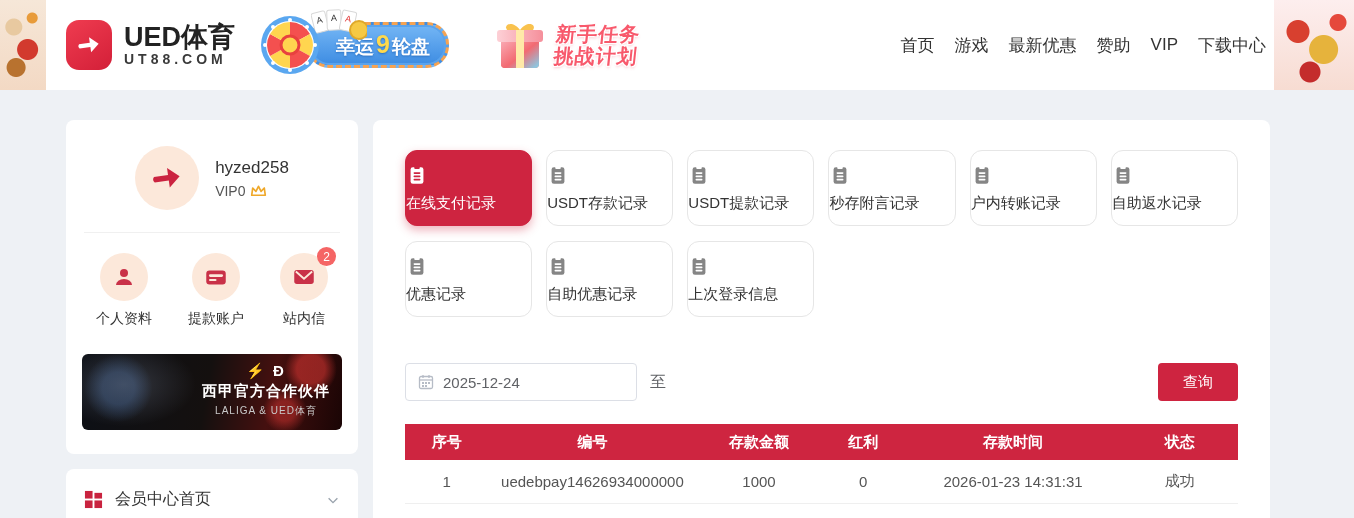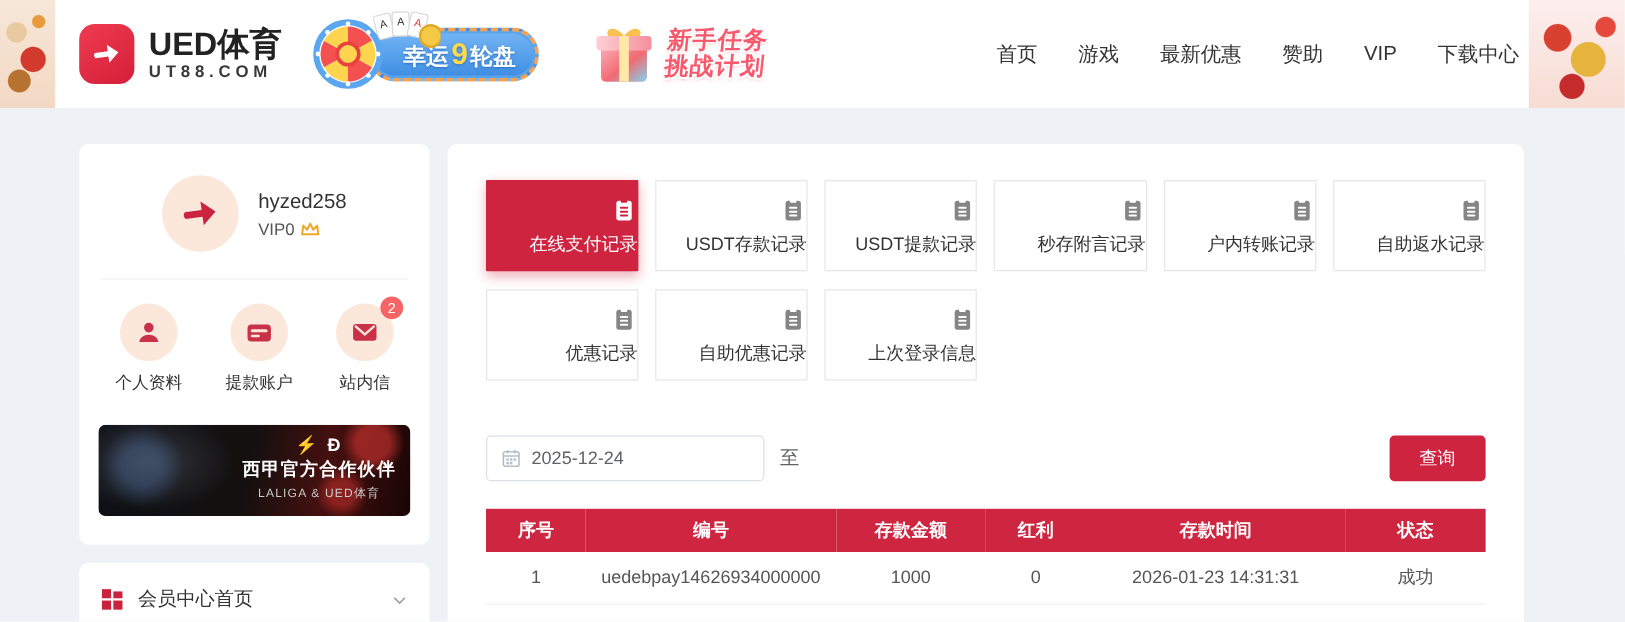--- a/index.html
+++ b/index.html
@@ -37,21 +37,21 @@
   .pill { margin-left:-14px; background:linear-gradient(180deg,#74b6f5,#3d8ce2); border:3px dashed #f5a352;
     border-radius:22px; padding:5px 16px 5px 26px; display:flex; align-items:baseline; box-shadow:inset 0 0 0 2px #5aa3ec; }
   .pill-t { color:#fff; font-size:19px; font-weight:bold; text-shadow:0 1px 2px #2a6fc0; }
   .pill-9 { color:#ffd94d; font-size:25px; font-weight:bold; margin:0 2px; text-shadow:0 1px 2px #2a6fc0; }
 
   .promo2 { display:flex; align-items:center; margin-left:42px; cursor:pointer; }
   .promo2-text { margin-left:6px; transform:skewX(-6deg); text-align:center; }
   .promo2-line { font-size:20px; font-weight:bold; color:#f8596c; line-height:22px; letter-spacing:1px;
     text-shadow:-1px -1px 0 #fff,1px -1px 0 #fff,-1px 1px 0 #fff,1px 1px 0 #fff,0 2px 3px rgba(240,80,100,.35); }
 
-  .nav { display:flex; align-items:center; margin-left:auto; margin-right:88px; gap:34px; }
+  .nav { display:flex; align-items:center; margin-left:auto; margin-right:88px; gap:20px; }
   .nav-item { font-size:17px; color:#333; cursor:pointer; white-space:nowrap; }
 
   
   .wrap { display:flex; align-items:flex-start; padding:30px 84px 0 66px; gap:15px; }
   .card { background:#fff; border-radius:8px; }
 
   
   .sidebar { width:292px; flex:none; display:flex; flex-direction:column; gap:15px; }
   .profile-card { padding:26px 16px 24px; }
   .user-row { display:flex; align-items:center; justify-content:center; gap:16px; }
@@ -78,22 +78,22 @@
   .banner-title { color:#fff; font-size:15px; font-weight:bold; margin-top:2px; letter-spacing:1px; }
   .banner-sub { color:#c9c9c9; font-size:10px; margin-top:3px; letter-spacing:1px; }
   .menu-card { padding:20px 18px; }
   .menu-row { display:flex; align-items:center; cursor:pointer; }
   .menu-label { font-size:16px; color:#333; margin-left:12px; }
   .menu-chevron { margin-left:auto; color:#9aa3ad; }
 
   
   .main-card { flex:1; min-height:460px; padding:30px 32px; }
   .tabs { display:grid; grid-template-columns:repeat(6,1fr); gap:15px 14px; }
-  .tab { height:76px; border:1px solid #e6e6e6; border-radius:1px; background:#fff; cursor:pointer;
-    display:flex; flex-direction:column; align-items:flex-end; justify-content:center; gap:8px; }
+  .tab { height:76px; border:1px solid #e6e6e6; border-radius:12px; background:#fff; cursor:pointer;
+    display:flex; flex-direction:column; align-items:flex-start; justify-content:center; gap:8px; }
   .tab-label { font-size:15px; color:#333; }
   .tab .clip-body { fill:#858585; } .tab .clip-line { fill:#fff; }
   .tab.active { background:#ce2440; border-color:#ce2440; box-shadow:0 4px 10px rgba(206,36,64,.35); }
   .tab.active .tab-label { color:#fff; }
   .tab.active .clip-body { fill:#fff; } .tab.active .clip-line { fill:#ce2440; }
 
   .filter { display:flex; align-items:center; margin-top:46px; }
   .date-input { width:232px; height:38px; border:1px solid #dcdfe6; border-radius:4px; background:#fff;
     display:flex; align-items:center; padding:0 12px; gap:9px; cursor:text; }
   .date-value { font-size:15px; color:#606266; }

